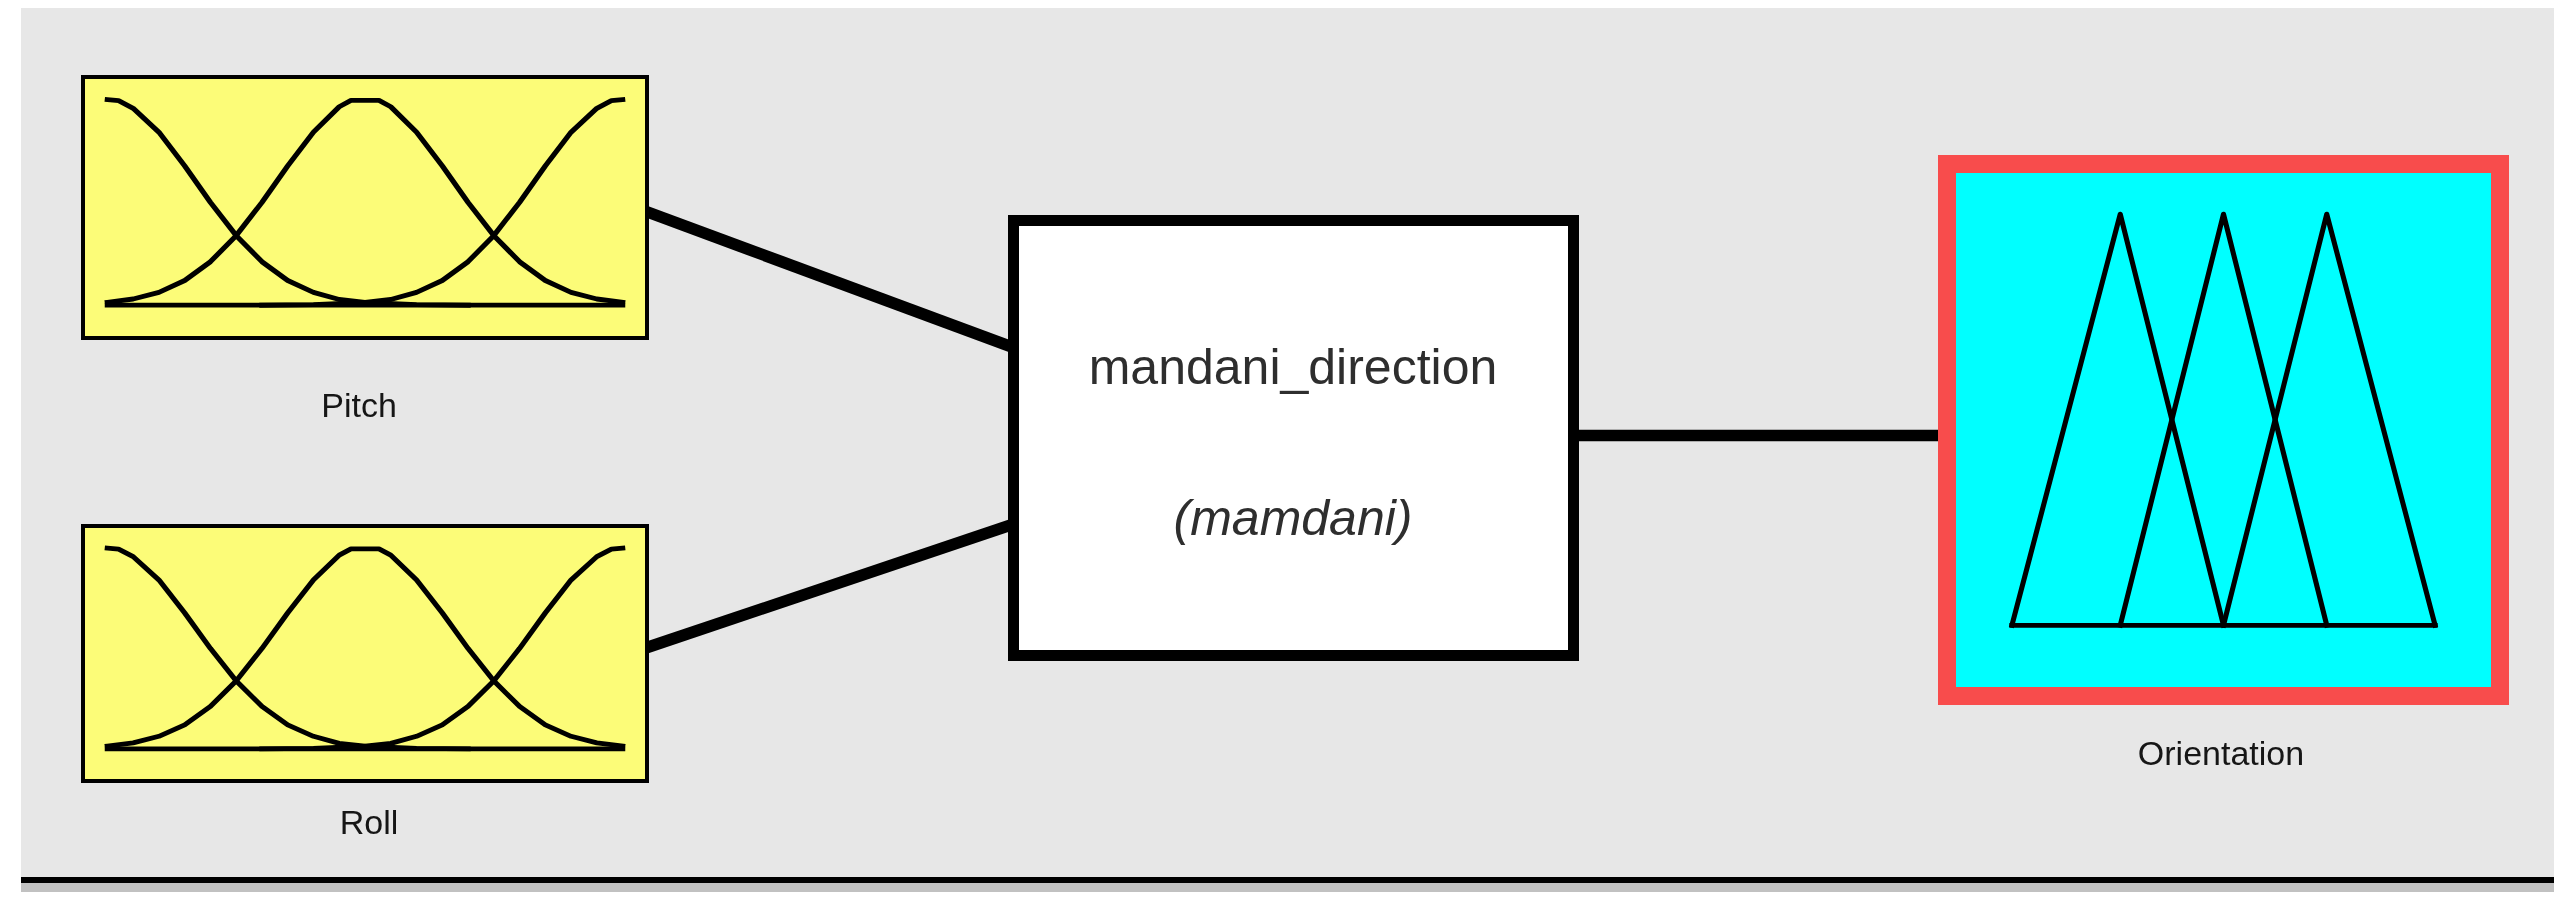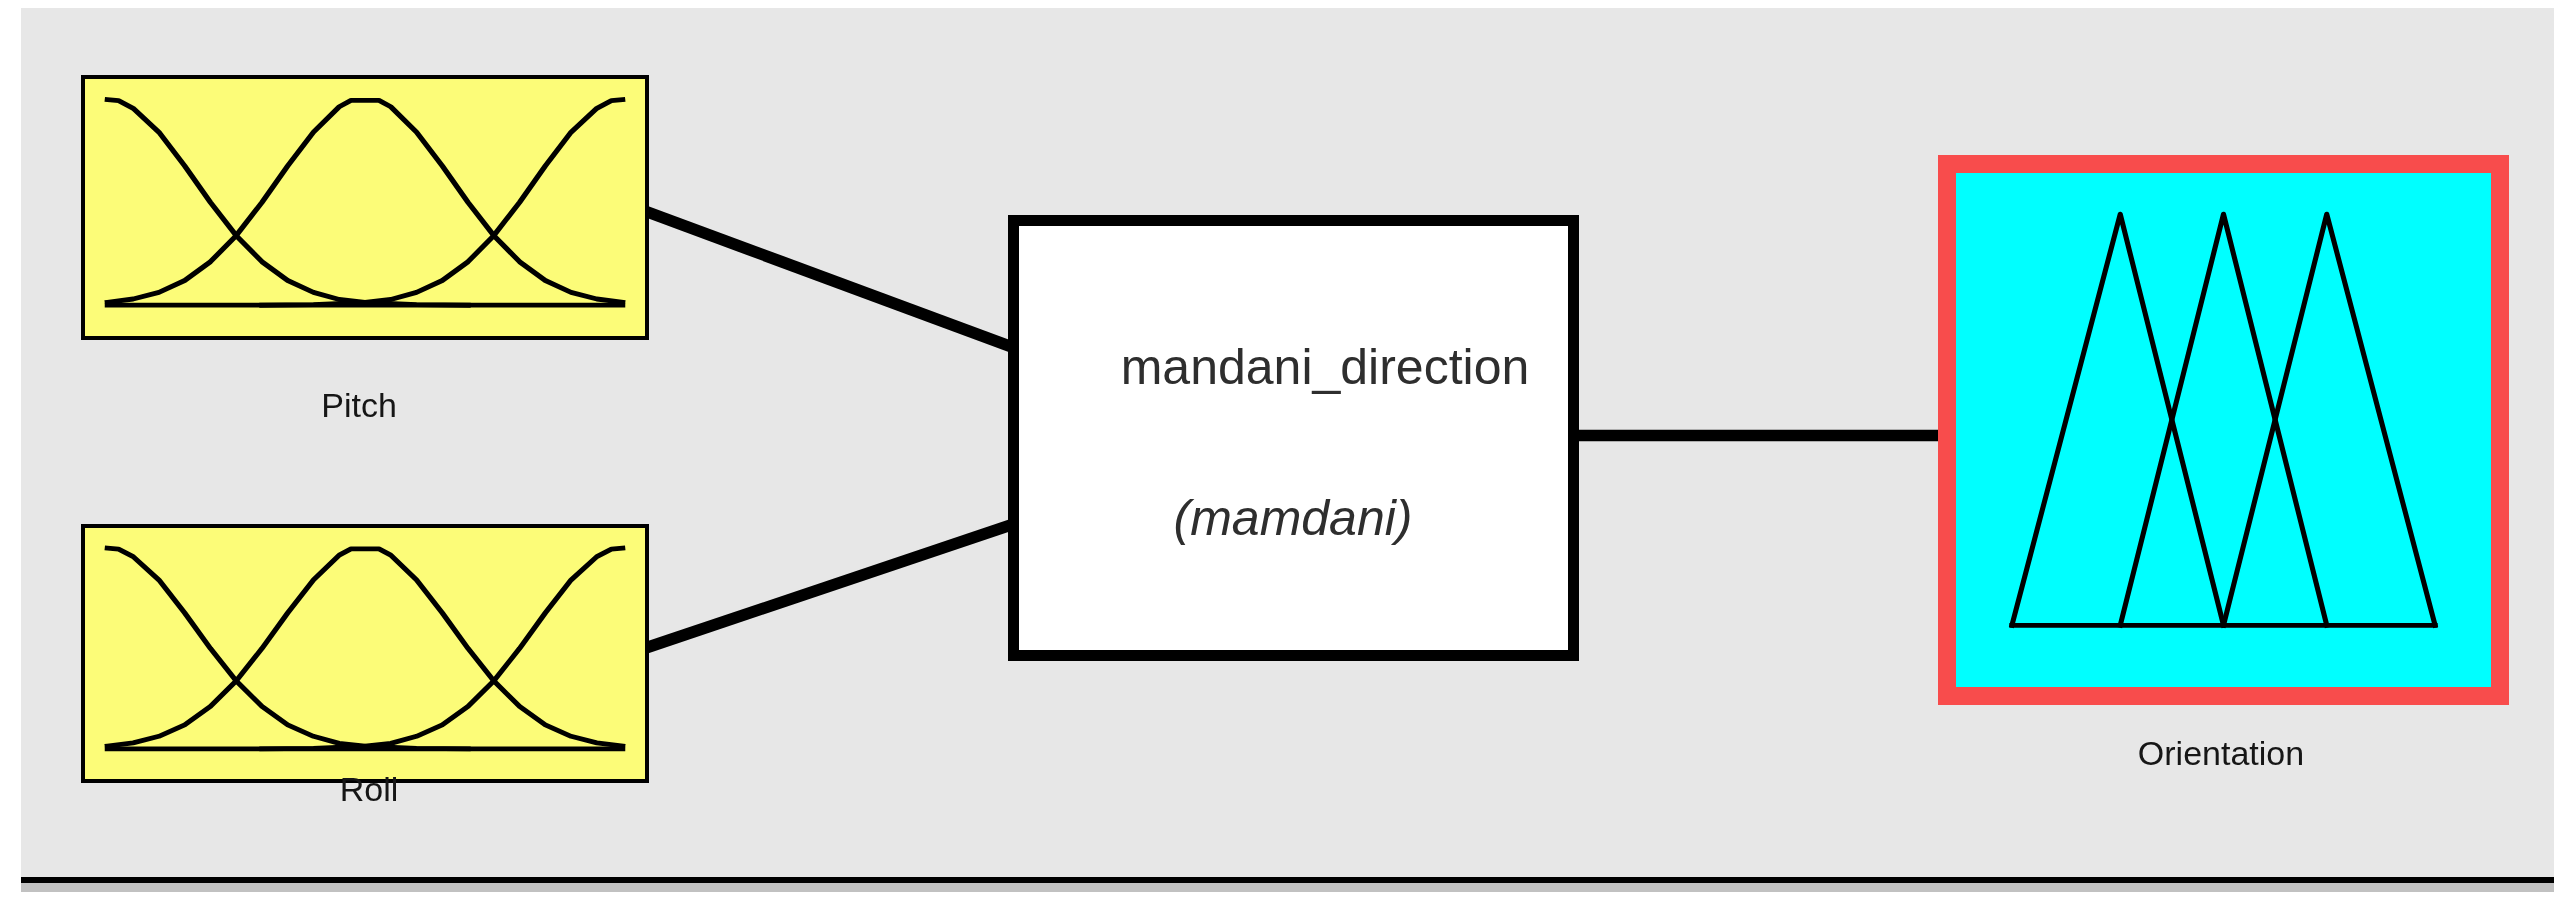--- a/index.html
+++ b/index.html
@@ -91,24 +91,24 @@
   <div class="diagram-label" style="left:359px;top:405px;">Pitch</div>
 
   <div id="roll-node" class="node input-node">
     <svg viewBox="0 0 200 100" preserveAspectRatio="none">
       <polyline class="mf-stroke" points="8,8 12,8.4 17.2,11.4 26.4,20.7 35.6,33.8 44.8,48 54,60.9 63.2,71.1 72.4,78.4 81.6,83 90.8,85.8 100,86.9 118.4,87.8 136.8,88"></polyline>
       <polyline class="mf-stroke" points="8,86.9 17.2,85.6 26.4,83 35.6,78.4 44.8,71.1 54,60.9 63.2,48 72.4,33.8 81.6,20.7 90.8,10.8 95,8.3 105,8.3 109.2,10.8 118.4,20.7 127.6,33.8 136.8,48 146,60.9 155.2,71.1 164.4,78.4 173.6,83 182.8,85.6 192,86.9"></polyline>
       <polyline class="mf-stroke" points="192,8 188,8.4 182.8,11.4 173.6,20.7 164.4,33.8 155.2,48 146,60.9 136.8,71.1 127.6,78.4 118.4,83 109.2,85.8 100,86.9 81.6,87.8 63.2,88"></polyline>
       <line class="mf-stroke" x1="8" y1="88" x2="192" y2="88"></line>
     </svg>
   </div>
-  <div class="diagram-label" style="left:369px;top:789px;">Roll</div>
+  <div class="diagram-label" style="left:369px;top:822px;">Roll</div>
 
   <div class="node fis-node"></div>
-  <div class="fis-text" style="left:1293px;top:367px;margin-left:32px;">mandani_direction</div>
+  <div class="fis-text" style="left:1293px;top:367px;">mandani_direction</div>
   <div class="fis-text" style="left:1293px;top:518px;font-style:italic;">(mamdani)</div>
 
   <div class="node output-node">
     <svg viewBox="0 0 200 200" preserveAspectRatio="none">
       <polyline class="mf-stroke" points="20.9,176 61.4,16 100,176"></polyline>
       <polyline class="mf-stroke" points="61.4,176 100,16 138.6,176"></polyline>
       <polyline class="mf-stroke" points="100,176 138.6,16 179.1,176"></polyline>
       <line class="mf-stroke" x1="20.9" y1="176" x2="179.1" y2="176"></line>
     </svg>
   </div>

